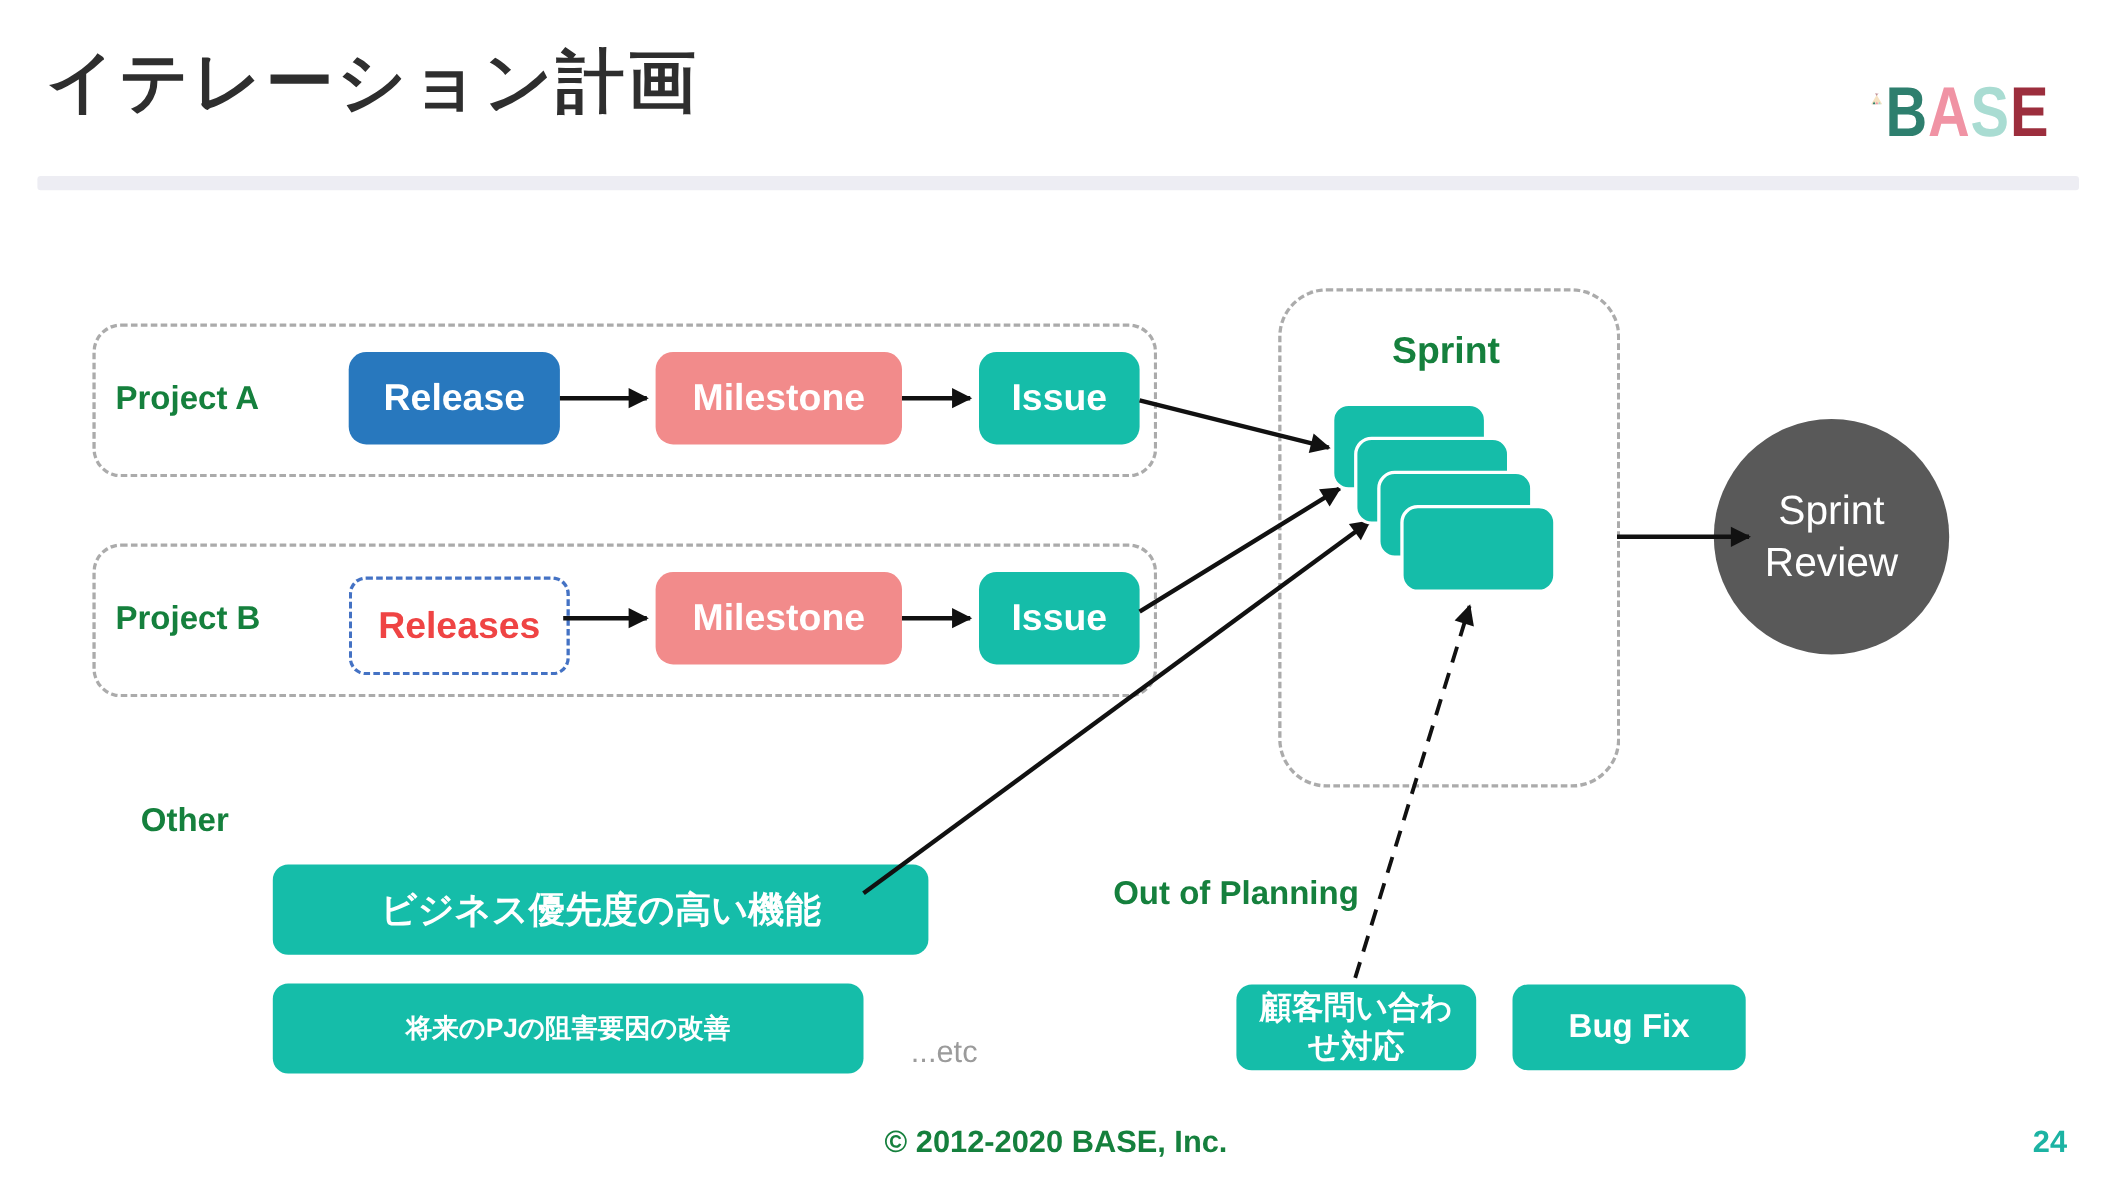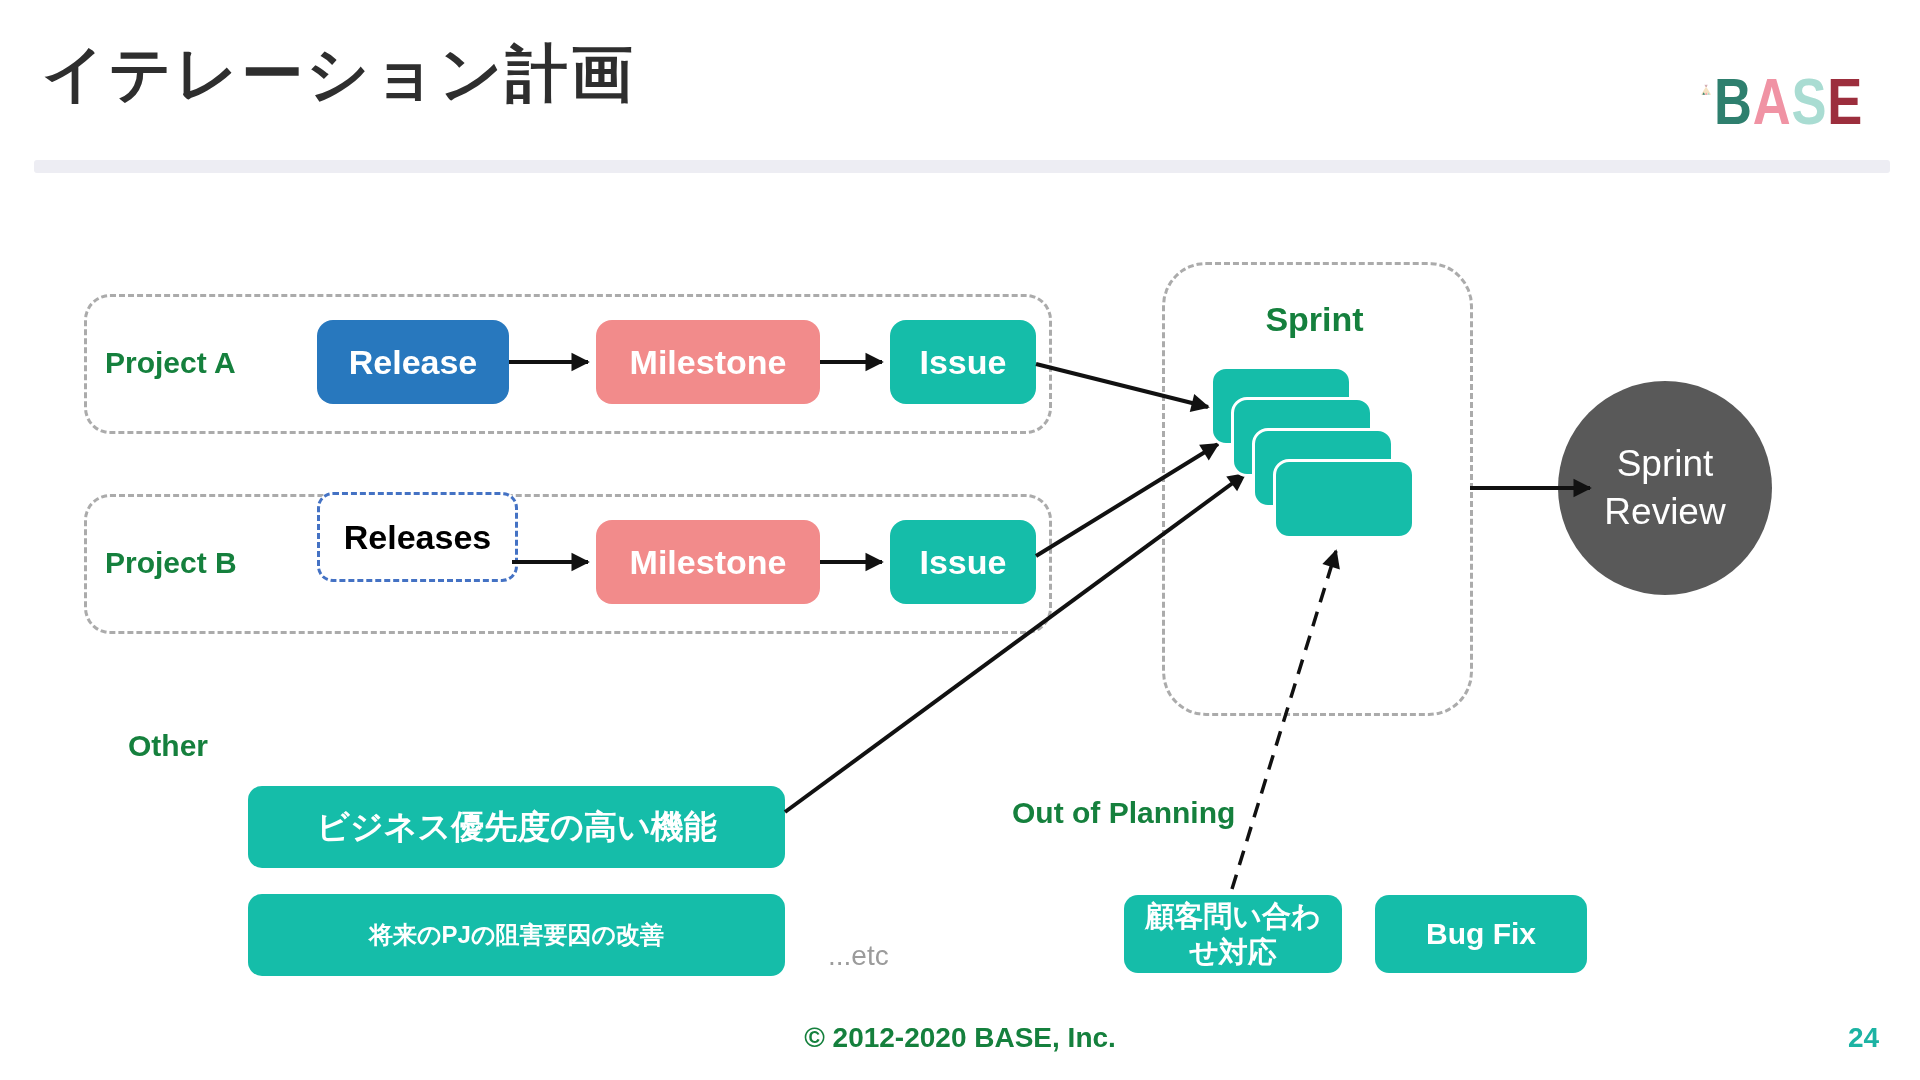--- a/index.html
+++ b/index.html
@@ -32,42 +32,42 @@
   .lbl-other { left:105px; top:729px;margin-left:23px; }
   .lbl-oop  { left:1012px; top:796px; }
   
   .node {
     position:absolute; display:flex; align-items:center; justify-content:center;
     color:#fff; font-weight:bold; font-size:34px; border-radius:16px; text-align:center;
   }
   .n-release   { left:317px; top:320px; width:192px; height:84px; background:#2878be; }
   .n-milestone-a { left:596px; top:320px; width:224px; height:84px; background:#f28b8b; }
   .n-issue-a   { left:890px; top:320px; width:146px; height:84px; background:#15bda9; }
-  .n-releases  { left:317px; top:492px; width:195px; height:84px; background:#fff; border:3px dashed #4472c4; color:#000000; }
+  .n-releases  { left:317px; top:524px; width:195px; height:84px; background:#fff; border:3px dashed #4472c4; color:#ef4444; }
   .n-milestone-b { left:596px; top:520px; width:224px; height:84px; background:#f28b8b; }
   .n-issue-b   { left:890px; top:520px; width:146px; height:84px; background:#15bda9; }
   
   .card { position:absolute; width:136px; height:74px; background:#15bda9; border:3px solid #ffffff; border-radius:16px; }
   .card1 { left:1210px; top:366px; z-index:1; }
   .card2 { left:1231px; top:397px; z-index:2; }
   .card3 { left:1252px; top:428px; z-index:3; }
   .card4 { left:1273px; top:459px; z-index:4; }
   
   .review {
     position:absolute; left:1558px; top:381px; width:214px; height:214px; border-radius:50%;
     background:#595959; color:#fff; display:flex; align-items:center; justify-content:center;
     font-size:37px; font-weight:400; text-align:center; line-height:1.3;
   }
   .review .wrap { width:150px; }
   
   .tealbox {
     position:absolute; background:#15bda9; color:#fff; font-weight:bold; border-radius:14px;
     display:flex; align-items:center; justify-content:center; text-align:center;
   }
-  .tb-biz    { left:248px; top:786px;  width:537px; height:82px; font-size:33px; }
+  .tb-biz    { left:248px; top:786px;  width:596px; height:82px; font-size:33px; }
   .tb-future { left:248px; top:894px;  width:537px; height:82px; font-size:24px; }
   .tb-cust   { left:1124px; top:895px; width:218px; height:78px; font-size:29px; line-height:1.25; }
   .tb-cust .wrap { width:190px; }
   .tb-bugfix { left:1375px; top:895px; width:212px; height:78px; font-size:30px; }
   .etc { position:absolute; left:828px; top:940px; font-size:28px; font-weight:normal; color:#9b9b9b; }
   
   .copyright { position:absolute; left:0; top:1022px; width:100%; text-align:center; font-size:28px; font-weight:bold; color:#15803d; }
   .pagenum   { position:absolute; left:1848px; top:1022px; font-size:28px; font-weight:bold; color:#1cb3a3; }
   .arrows { position:absolute; left:0; top:0; pointer-events:none; }
 </style>

